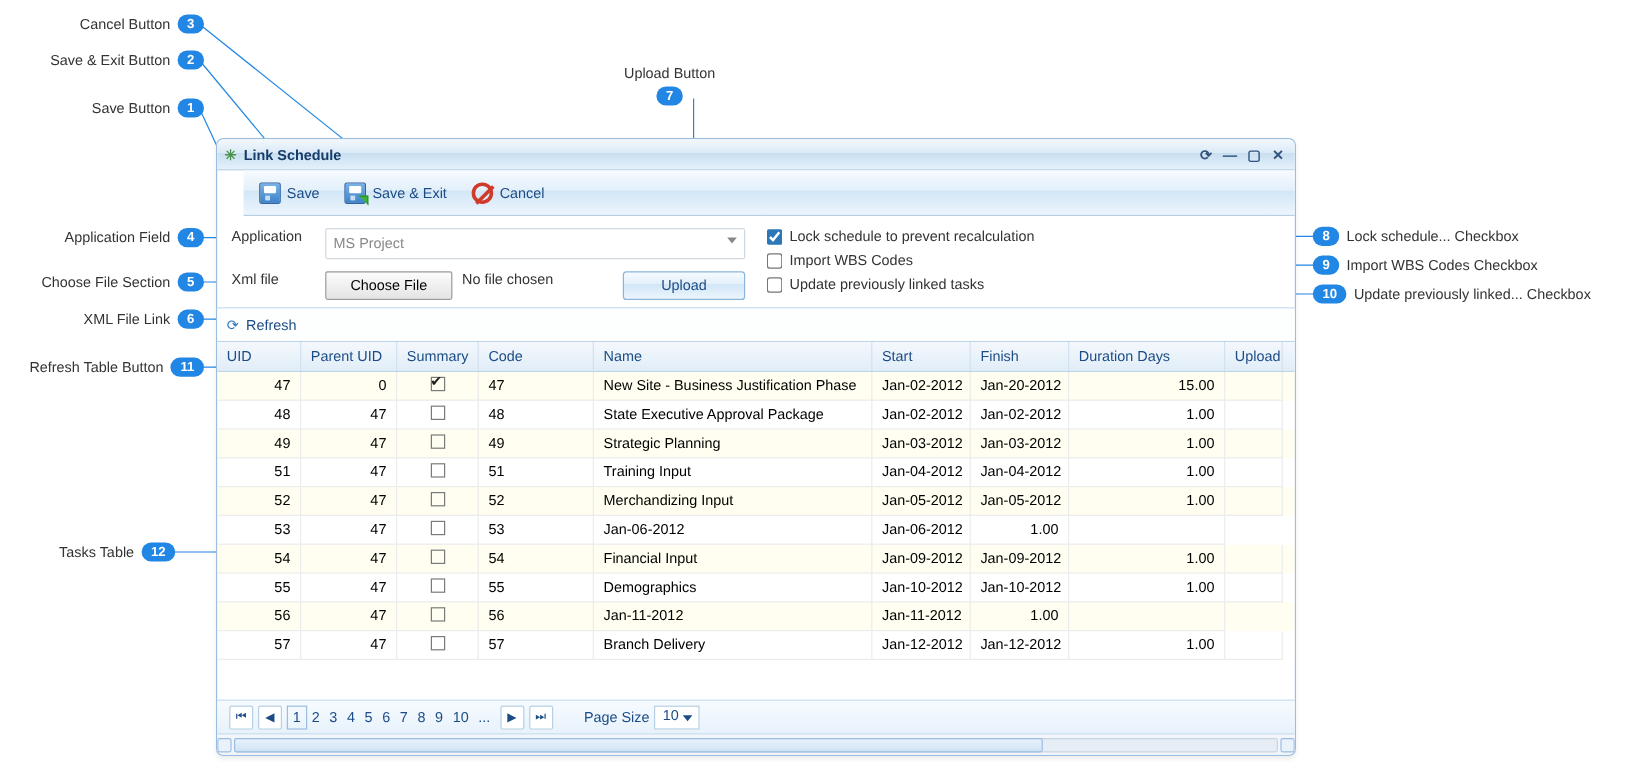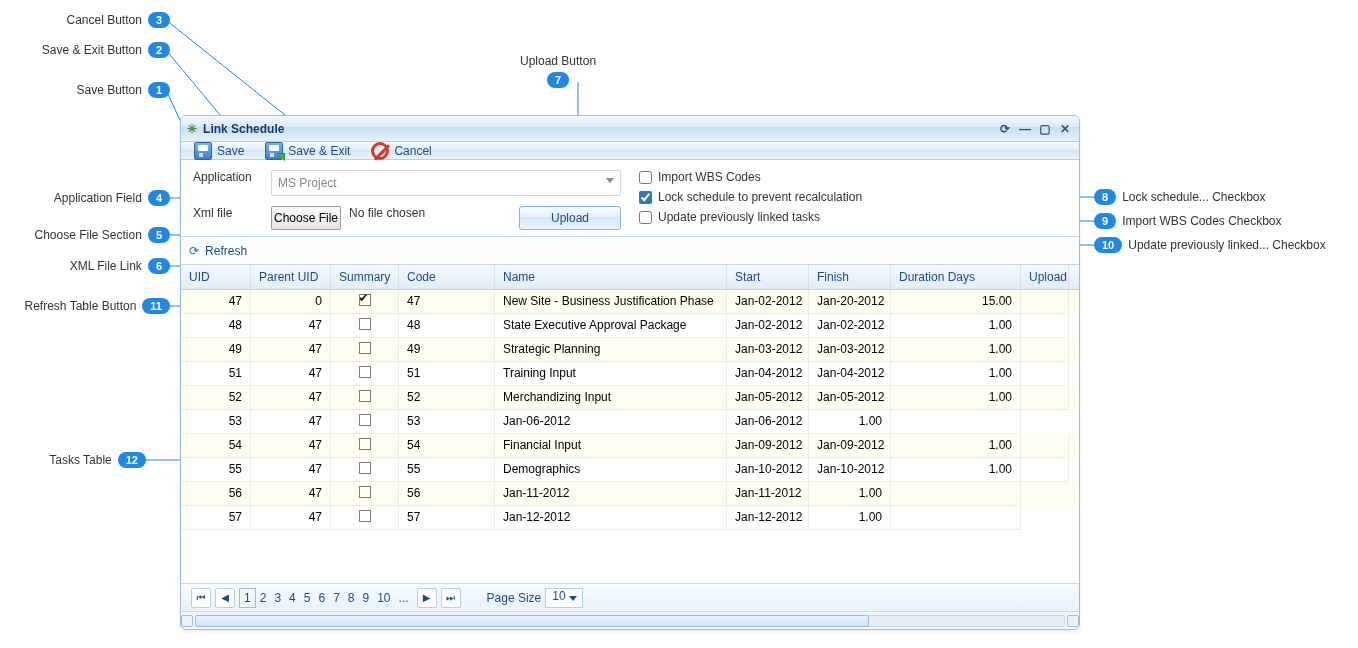--- a/index.html
+++ b/index.html
@@ -20,38 +20,38 @@
   }
   .titlebar {
     height: 26px; background: linear-gradient(#f3f8fd,#dbeaf7 45%,#c8def0 46%,#e5f1fb);
     display:flex; align-items:center; padding:0 6px; border-bottom:1px solid #b6cfe4;
     color:#153b68; font-weight:600;
   }
   .titlebar .logo { margin-right:6px; font-weight:700; color:#4a934a;}
   .titlebar .spacer { flex:1; }
   .titlebar .winbtn { width:16px; height:16px; display:inline-flex; align-items:center; justify-content:center; color:#32557d; margin-left:4px; cursor:pointer;}
   .toolbar {
-    height: 18px; background: linear-gradient(#f6fbff,#e2effa 45%,#d2e6f6 46%,#ecf5fd);
-    display:flex; align-items:center; gap:12px; padding:0 8px; border-bottom:1px solid #b6cfe4;
+    height: 38px; background: linear-gradient(#f6fbff,#e2effa 45%,#d2e6f6 46%,#ecf5fd);
+    display:flex; align-items:center; gap:12px; padding:0 8px; border-bottom:1px solid #b6cfe4;margin-left:22px;
   }
   .tbtn { display:flex; align-items:center; gap:4px; color:#1c4c86; cursor:pointer; padding:2px 4px; }
   .tbtn .ico { width:20px; height:20px; display:inline-flex; align-items:center; justify-content:center;}
   .disk { width:18px;height:18px;border:1px solid #2f63a1;border-radius:2px;background:linear-gradient(#7ab3e8,#3d82c8);position:relative;}
   .disk::before{content:"";position:absolute;left:3px;top:2px;width:10px;height:6px;background:#fff;border-radius:1px;}
   .disk::after{content:"";position:absolute;left:4px;bottom:2px;width:4px;height:4px;background:#c8def0;}
   .prohibit{width:18px;height:18px;border:3px solid #d03a2a;border-radius:50%;position:relative;}
   .prohibit::after{content:"";position:absolute;left:-2px;top:6px;width:20px;height:3px;background:#d03a2a;transform:rotate(-45deg);}
   .green-arrow{position:absolute;right:-3px;bottom:-3px;width:9px;height:9px;background:#3db23d;border:1px solid #2b8e2b;clip-path:polygon(0 0,100% 0,100% 100%);} 
 
   .form-area { padding:10px 12px 6px 12px; display:grid; grid-template-columns: 1fr 1fr; column-gap:18px; row-gap:6px;}
   .formrow { display:flex; align-items:flex-start; gap:8px; }
   .label { width: 70px; color:#333; }
   .select { flex:1; height:22px; border:1px solid #cfd7df; background:#fff; border-radius:2px; display:flex; align-items:center; padding:12px 6px; color:#888; position:relative;}
   .select .arrow { position:absolute; right:6px; top:7px; border-left:4px solid transparent; border-right:4px solid transparent; border-top:5px solid #888;}
-  .filebtn { height:24px; background:linear-gradient(#fcfcfc,#e4e4e4); border:1px solid #9a9a9a; border-radius:2px; padding:0 2px; cursor:pointer;}
+  .filebtn { height:24px; background:linear-gradient(#fcfcfc,#e4e4e4); border:1px solid #9a9a9a; border-radius:2px; padding:0 20px; cursor:pointer;}
   .filestatus { color:#333; }
   .uploadbtn { height:24px; width:102px; background:linear-gradient(#f6fbff,#e2effa 45%,#d2e6f6 46%,#ecf5fd); border:1px solid #8bb4da; border-radius:3px; color:#1c4c86; cursor:pointer;}
   .cbx { display:flex; align-items:center; gap:6px; color:#333; }
   .cbx input { width:13px; height:13px; accent-color:#2b77b8;}
   .xml-link { color:#1c4c86; text-decoration: underline; cursor:pointer; margin-left:78px;}
   .right-col {display:flex; flex-direction:column; gap:6px;}
   .left-col {display:flex; flex-direction:column; gap:10px;}
 
   .refreshbar { border-top:1px solid #c8def0; height:28px; display:flex; align-items:center; padding:0 8px; gap:6px; background:#fdfefe;}
   .refreshbar .ico{color:#2b77b8;}
@@ -208,26 +208,26 @@
       <div class="formrow">
         <div class="label">Xml file</div>
         <button class="filebtn">Choose File</button>
         <span class="filestatus">No file chosen</span>
         <span style="flex:1"></span>
         <button class="uploadbtn">Upload</button>
       </div>
     </div>
     <div class="right-col">
       <label class="cbx">
+        <input type="checkbox" id="cb-lock" checked="" style="">
+        <span>Lock schedule to prevent recalculation</span>
+      </label>
+      <label class="cbx">
         <input type="checkbox" id="cb-wbs" style="">
         <span>Import WBS Codes</span>
-      </label>
-      <label class="cbx">
-        <input type="checkbox" id="cb-lock" checked="" style="">
-        <span>Lock schedule to prevent recalculation</span>
       </label>
       <label class="cbx">
         <input type="checkbox" id="cb-upd" style="">
         <span>Update previously linked tasks</span>
       </label>
     </div>
   </div>
 
   <div class="refreshbar">
     <span class="ico">⟳</span>
@@ -342,20 +342,21 @@
           <div class="gcell ">Jan-11-2012</div>
           <div class="gcell ">Jan-11-2012</div>
           <div class="gcell num">1.00</div>
           <div class="gcell "></div>
         </div>
         <div class="grow odd">
           <div class="gcell num">57</div>
           <div class="gcell num">47</div>
           <div class="gcell center"><span class="gridcheck"></span></div>
           <div class="gcell ">57</div>
+          <div class="gcell ">Branch Delivery</div>
           <div class="gcell ">Jan-12-2012</div>
           <div class="gcell ">Jan-12-2012</div>
           <div class="gcell num">1.00</div>
           <div class="gcell "></div>
         </div>
       </div>
   </div>
 
   <div class="pager">
     <span class="pgbtn">⏮</span>

